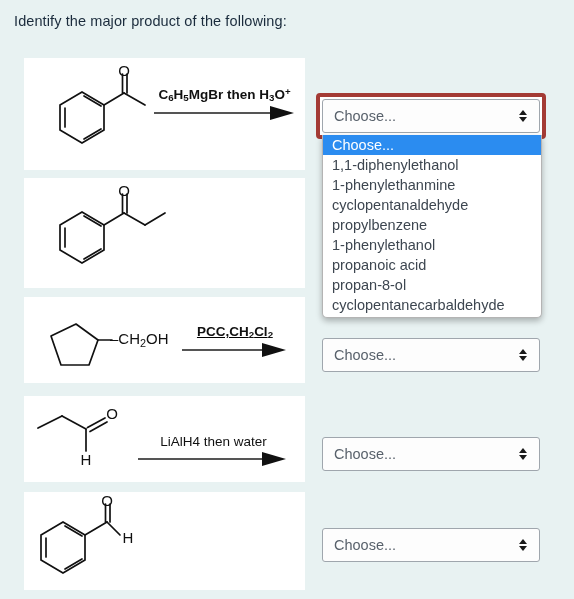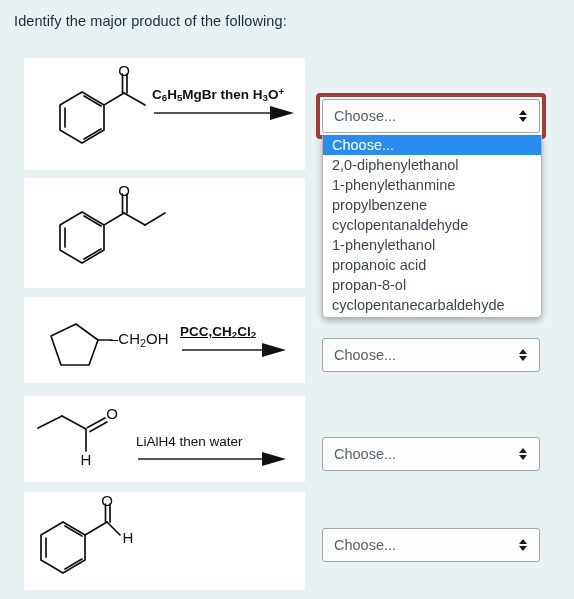--- a/index.html
+++ b/index.html
@@ -41,21 +41,21 @@
   .struct {
     position: absolute;
     left: 0; top: 0;
   }
   .rxn {
     position: absolute;
   }
   .rxn-top, .rxn-bot {
     font-size: 13.5px;
     color: #111;
-    text-align: left;
+    text-align: center;
     white-space: nowrap;
     line-height: 1.15;
   }
   .rxn-top { font-weight: 700; }
   .rxn-top.plain { font-weight: 400; margin-top: 28px; }
   sub { font-size: 0.72em; vertical-align: -0.25em; }
   sup { font-size: 0.72em; vertical-align: 0.42em; }
   .arrow-wrap { display: block; }
 
   .formula {
@@ -289,21 +289,21 @@
 <div class="select-box" id="select-4">
   <span class="sel-label">Choose...</span>
   <span class="sel-arrows">
       <i class="up"></i>
       <i class="down"></i>
     </span>
 </div>
 
 <div class="dropdown" id="dropdown-list">
     <div class="dd-item selected">Choose...</div>
-    <div class="dd-item">2,0-diphenylethanol</div>
+    <div class="dd-item">1,1-diphenylethanol</div>
     <div class="dd-item">1-phenylethanmine</div>
+    <div class="dd-item">cyclopentanaldehyde</div>
     <div class="dd-item">propylbenzene</div>
-    <div class="dd-item">cyclopentanaldehyde</div>
     <div class="dd-item">1-phenylethanol</div>
     <div class="dd-item">propanoic acid</div>
     <div class="dd-item">propan-8-ol</div>
     <div class="dd-item">cyclopentanecarbaldehyde</div>
   </div>
 
 </body></html>

